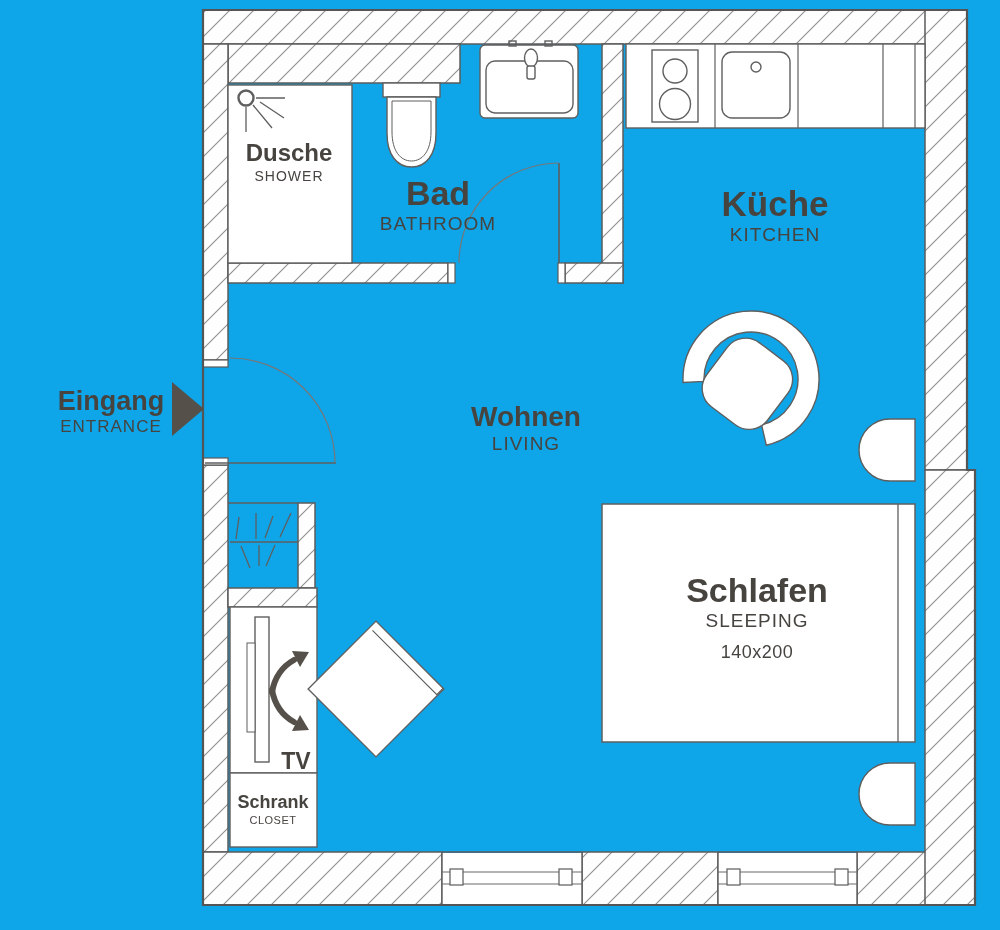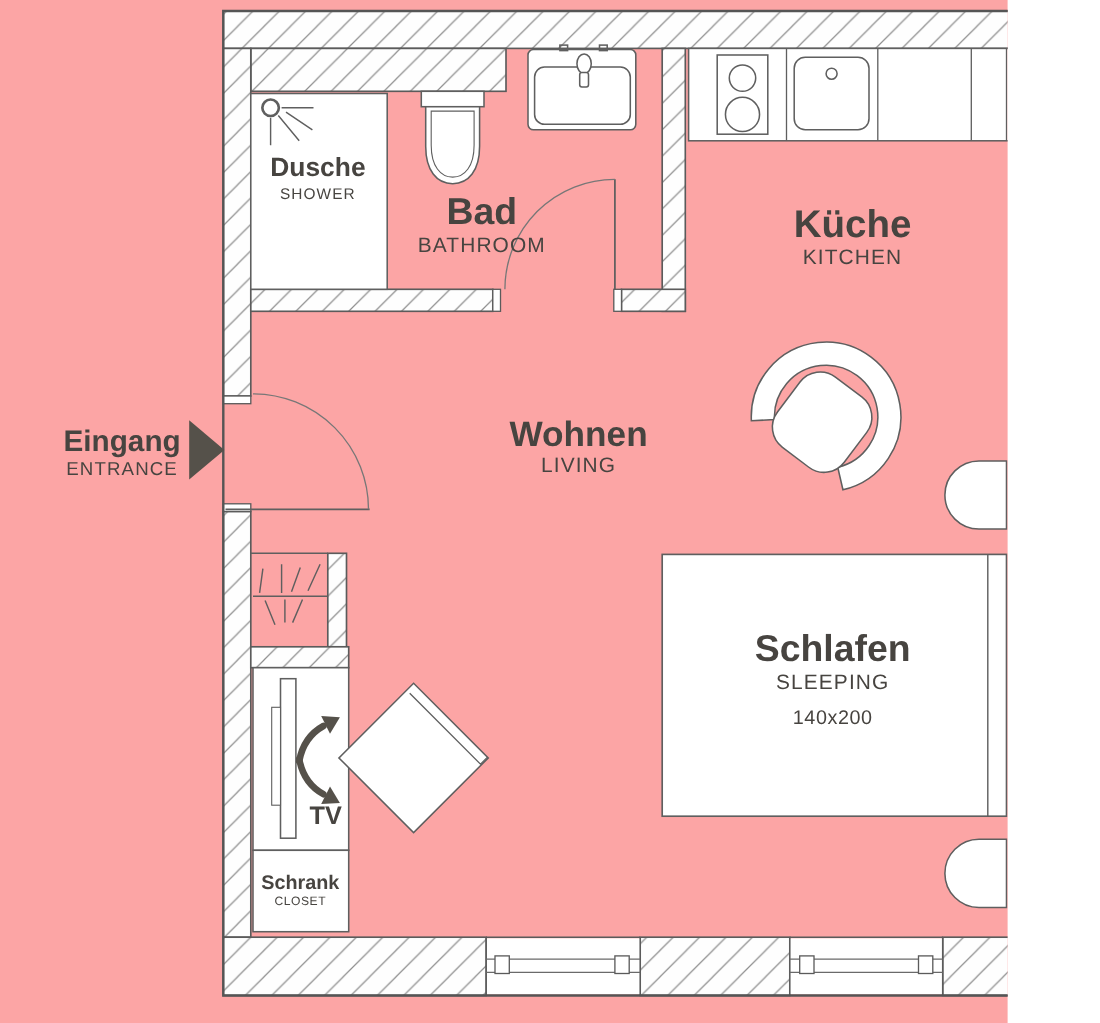--- a/index.html
+++ b/index.html
@@ -1,25 +1,25 @@
 <!DOCTYPE html>
 <html><head>
 <meta charset="utf-8">
 <style>
   html,body{margin:0;padding:0;background:#ffffff;}
-  .plan{position:relative;width:916px;height:930px;background:#fca5a5;overflow:hidden;
+  .plan{position:relative;width:1000px;height:930px;background:#0ea5e9;overflow:hidden;
         font-family:"Liberation Sans","DejaVu Sans",sans-serif;}
   .plan svg{position:absolute;left:0;top:0;}
   .lbl{position:absolute;transform:translateX(-50%);text-align:center;color:#474440;line-height:1.04;white-space:nowrap;}
   .lbl .de{font-weight:bold;}
   .lbl .en{font-weight:normal;letter-spacing:1px;margin-top:3px;}
   .lbl-dusche .de{font-size:24px;}   .lbl-dusche .en{font-size:14px;}
   .lbl-bad .de{font-size:34px;}      .lbl-bad .en{font-size:19px;}
   .lbl-kueche .de{font-size:35px;}   .lbl-kueche .en{font-size:19px;}
-  .lbl-wohnen .de{font-size:32px;}   .lbl-wohnen .en{font-size:19px;}
+  .lbl-wohnen .de{font-size:28px;margin-top:24px;}   .lbl-wohnen .en{font-size:19px;}
   .lbl-arbeiten .de{font-size:31px;} .lbl-arbeiten .en{font-size:19px;}
   .lbl-schlafen .de{font-size:34px;} .lbl-schlafen .en{font-size:19px;}
   .lbl-schlafen .sz{font-weight:normal;font-size:18px;margin-top:12px;letter-spacing:0.5px;}
   .lbl-eingang .de{font-size:27px;}  .lbl-eingang .en{font-size:17px;}
   .lbl-tv{font-weight:bold;font-size:23px;}
   .lbl-schrank .de{font-size:18px;}  .lbl-schrank .en{font-size:11px;letter-spacing:0.5px;}
 </style>
 </head>
 <body>
 
@@ -189,19 +189,19 @@
     <div class="de">Schlafen</div>
     <div class="en">SLEEPING</div>
     <div class="sz">140x200</div>
   </div>
 
   <div class="lbl lbl-eingang" style="left:111px;top:387px;text-align:center;">
     <div class="de">Eingang</div>
     <div class="en">ENTRANCE</div>
   </div>
 
-  <div class="lbl lbl-tv" style="left:296px;top:730px;">TV</div>
+  <div class="lbl lbl-tv" style="left:296px;top:750px;">TV</div>
 
   <div class="lbl lbl-schrank" style="left:273px;top:793px;">
     <div class="de">Schrank</div>
     <div class="en">CLOSET</div>
   </div>
 </div>
 
 </body></html>

